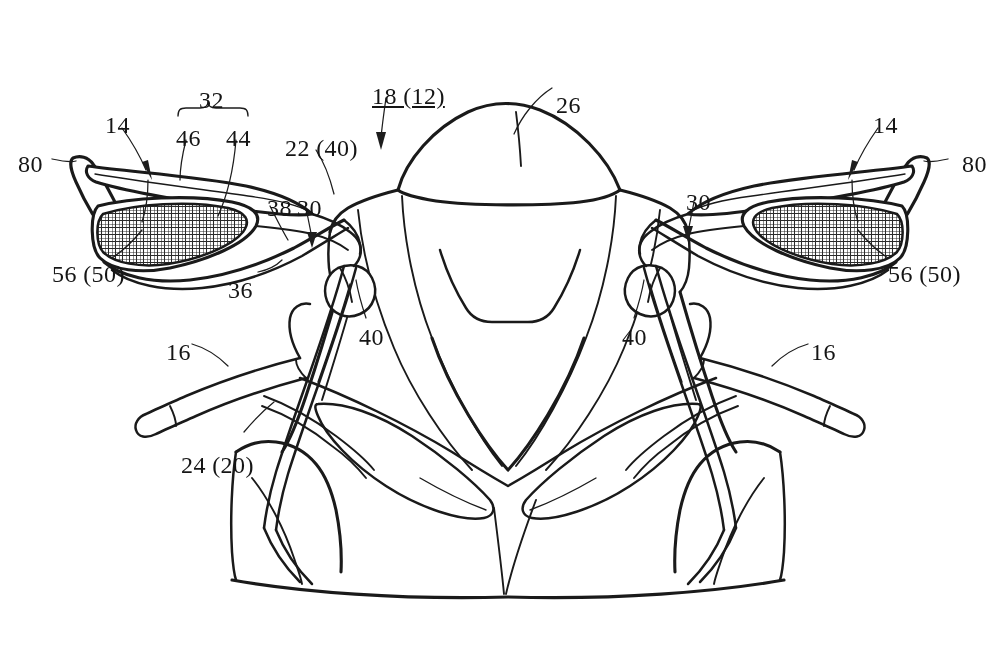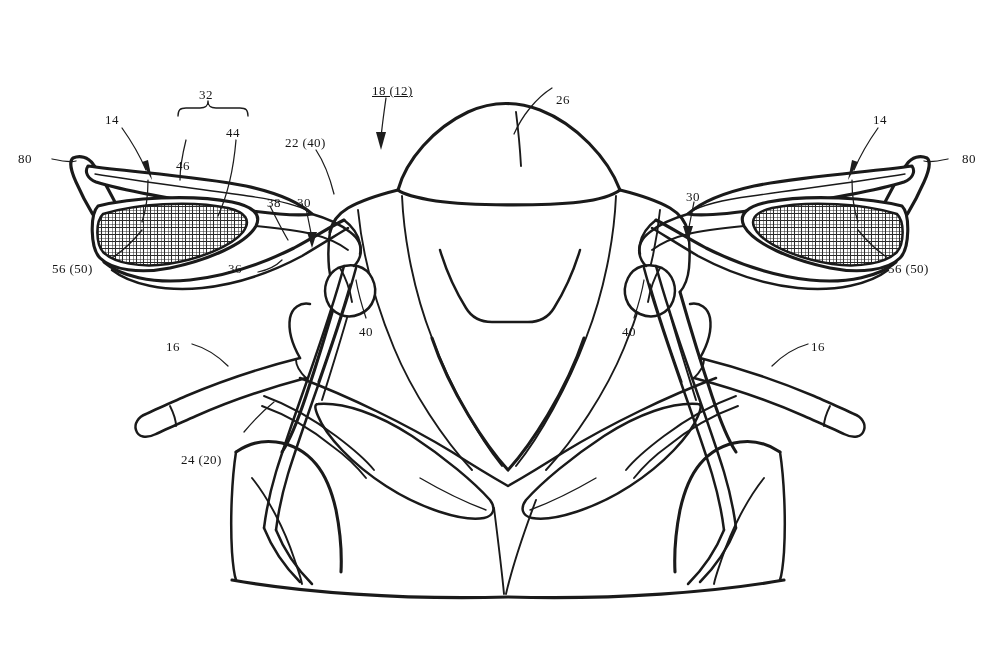--- a/index.html
+++ b/index.html
@@ -50,21 +50,21 @@
     stroke: #1d1d1d;
     stroke-width: 1.35;
     stroke-linecap: round;
     stroke-linejoin: round;
   }
   .arrowhead { fill: #1d1d1d; stroke: none; }
   .fillwhite { fill: #ffffff; }
   .reflabel {
     position: absolute;
     font-family: "Liberation Serif", serif;
-    font-size: 13px;
+    font-size: 24px;
     color: #151515;
     white-space: nowrap;
     letter-spacing: 0.4px;
     line-height: 1;
     user-select: none;
   }
 </style>
 </head>
 <body>
 
@@ -418,25 +418,25 @@
 
       <path class="leader" d="M244,432 C254,420 264,410 274,402"></path>
     </g>
 
   </svg>
 
   <div id="labels-layer">
       <div class="reflabel" style="left: 18px; top: 152px;">80</div>
       <div class="reflabel" style="left: 105px; top: 113px;">14</div>
       <div class="reflabel" style="left: 199px; top: 88px;">32</div>
-      <div class="reflabel" style="left: 176px; top: 126px; margin-top: 33px;">46</div>
+      <div class="reflabel" style="left: 176px; top: 126px;">46</div>
       <div class="reflabel" style="left: 226px; top: 126px;">44</div>
       <div class="reflabel" style="left: 52px; top: 262px;">56 (50)</div>
       <div class="reflabel" style="left: 267px; top: 196px;">38</div>
-      <div class="reflabel" style="left: 228px; top: 262px;">36</div>
+      <div class="reflabel" style="left: 228px; top: 278px;">36</div>
       <div class="reflabel" style="left: 297px; top: 196px;">30</div>
       <div class="reflabel" style="left: 285px; top: 136px;">22 (40)</div>
       <div class="reflabel" style="left: 372px; top: 84px; text-decoration: underline;">18 (12)</div>
       <div class="reflabel" style="left: 556px; top: 93px;">26</div>
       <div class="reflabel" style="left: 686px; top: 190px;">30</div>
       <div class="reflabel" style="left: 873px; top: 113px;">14</div>
       <div class="reflabel" style="left: 962px; top: 152px;">80</div>
       <div class="reflabel" style="left: 888px; top: 262px;">56 (50)</div>
       <div class="reflabel" style="left: 359px; top: 325px;">40</div>
       <div class="reflabel" style="left: 622px; top: 325px;">40</div>

